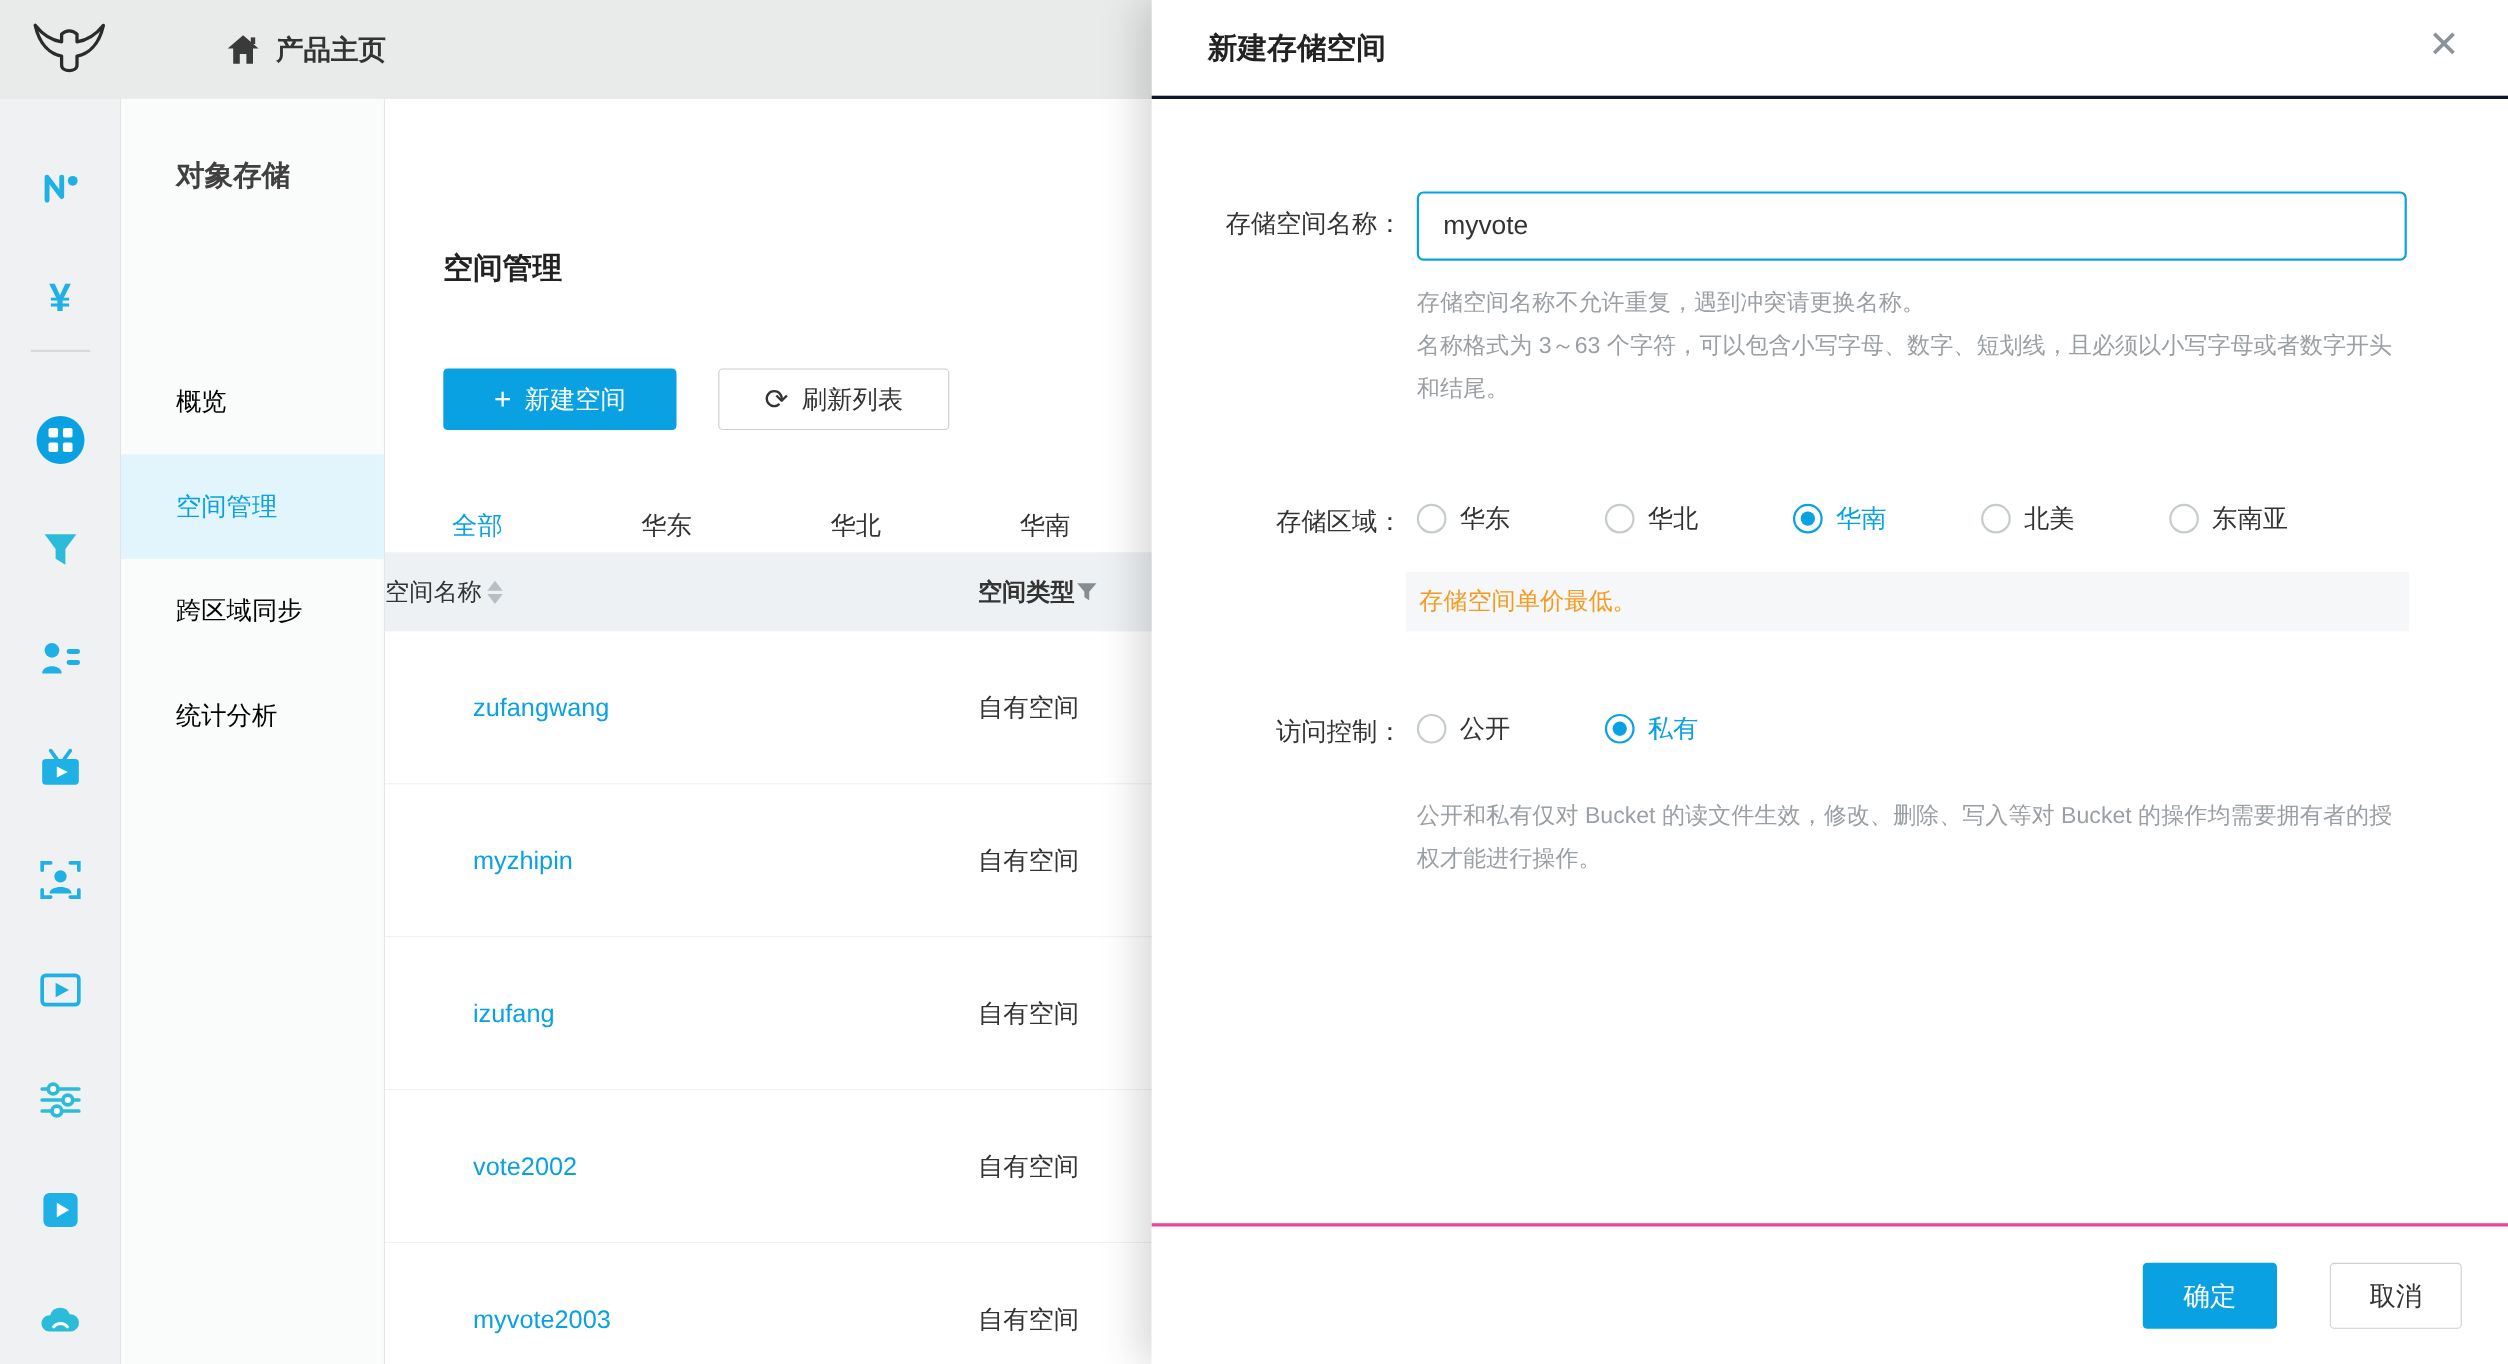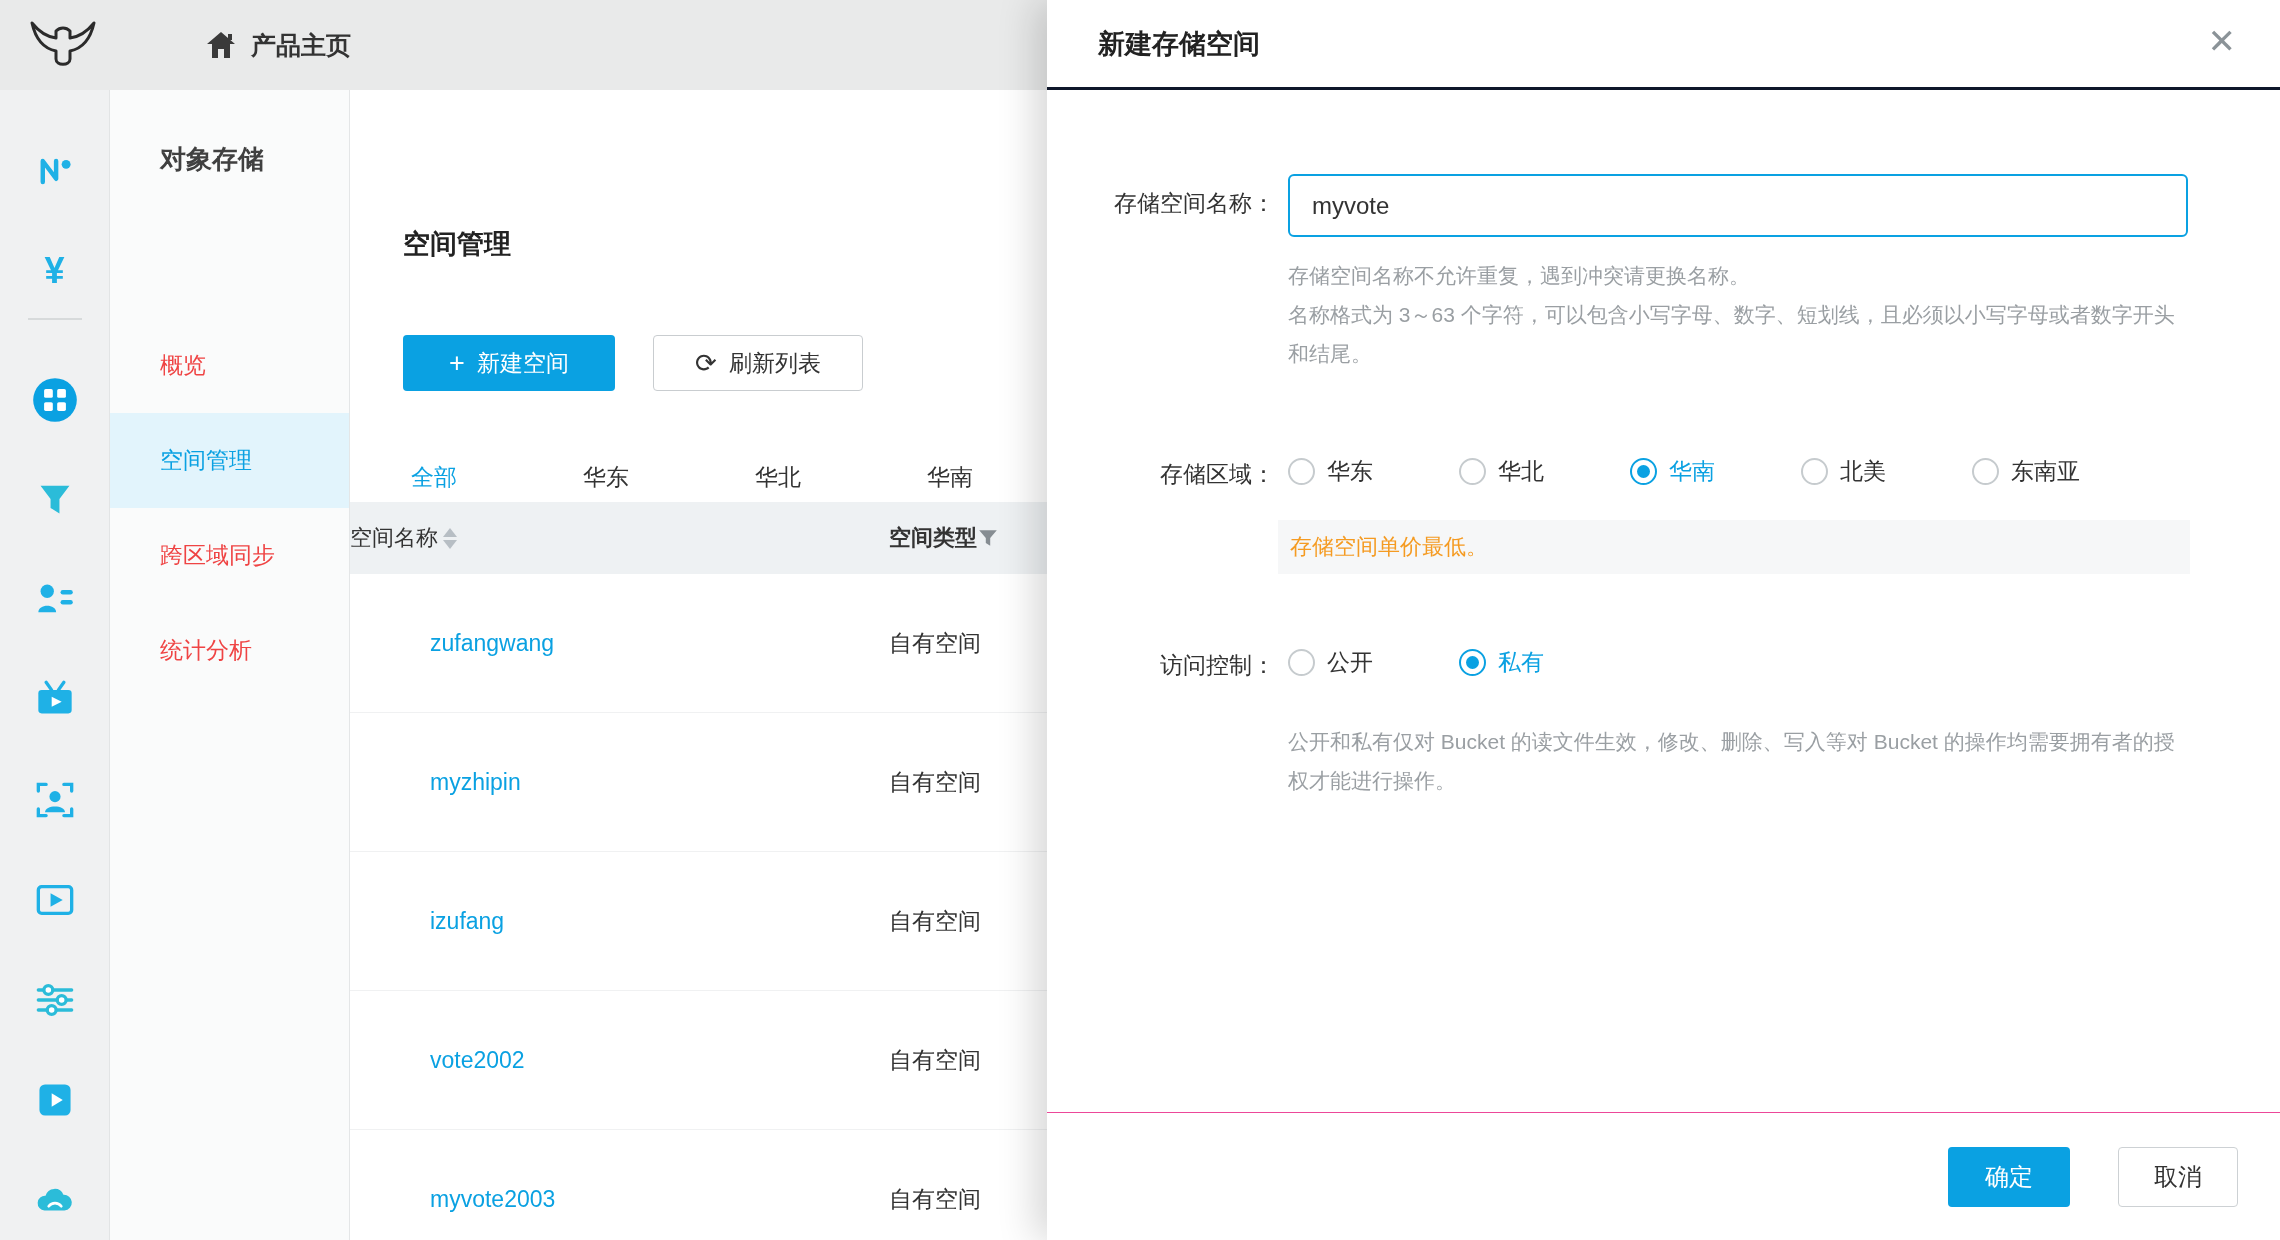--- a/index.html
+++ b/index.html
@@ -22,21 +22,21 @@
   .rail-divider { position:absolute; left:28px; top:228px; width:54px; height:0;
     border-top:2px solid #d7dadb; }
   .yen { font-size:36px; font-weight:bold; color:#1fb1e6; line-height:1; }
 
   
   .sidebar { position:absolute; top:90px; left:110px; width:240px; height:1150px;
     background:#fafbfb; border-right:1px solid #e4e6e7; z-index:2; }
   .sidebar-title { padding:52px 0 0 50px; font-size:26px; font-weight:bold; color:#404040;font-family:Liberation Serif, serif; }
   .side-items { position:absolute; top:228px; left:0; width:100%; }
   .side-item { height:95px; display:flex; align-items:center; padding-left:50px;
-    font-size:23px; color:#ef4444; cursor:pointer; }
+    font-size:23px; color:#000000; cursor:pointer; }
   .side-item.active { background:#e2f4fc; color:#0aa1e2; }
 
   
   .main { position:absolute; top:90px; left:350px; width:1930px; height:1150px; background:#fff; }
   .page-title { position:absolute; left:53px; top:136px; font-size:27px; font-weight:bold; color:#222; }
   .btn-row { position:absolute; left:53px; top:245px; display:flex; gap:38px; }
   .btn { height:56px; border-radius:4px; font-size:23px; display:flex; align-items:center;
     justify-content:center; cursor:pointer; }
   .btn-primary { background:#0aa1e2; color:#fff; border:none; width:212px; gap:12px; }
   .btn-outline { background:#fff; color:#333; border:1px solid #c9cdd0; width:210px; gap:12px; }
@@ -83,21 +83,21 @@
   .radio-circle { width:27px; height:27px; border-radius:50%; border:2px solid #c6cbce; background:#fff; position:relative; flex:none; }
   .radio-group.selected .radio-circle { border-color:#0aa1e2; }
   .radio-group.selected .radio-circle::after { content:''; position:absolute; left:5px; top:5px;
     width:13px; height:13px; border-radius:50%; background:#0aa1e2; }
   .radio-label { font-size:23px; color:#333; }
   .radio-group.selected .radio-label { color:#0aa1e2; }
   .note-band { position:absolute; left:231px; top:430px; width:912px; height:54px;
     background:#f6f7f8; display:flex; align-items:center; padding-left:12px; }
   .note-text { font-size:22px; color:#f59b22; }
   .drawer-footer { position:absolute; bottom:0; left:0; width:100%; height:128px;
-    border-top:1px solid #ec4899; display:flex; align-items:center; justify-content:flex-end;
+    border-top:3px solid #ec4899; display:flex; align-items:center; justify-content:flex-end;
     padding-right:42px; gap:48px; background:#fff; }
   .btn-confirm { width:122px; height:60px; background:#0aa1e2; color:#fff; border:none;
     border-radius:4px; font-size:24px; cursor:pointer; font-family:inherit; }
   .btn-cancel { width:120px; height:60px; background:#fff; color:#333; border:1px solid #cdd1d4;
     border-radius:4px; font-size:24px; cursor:pointer; font-family:inherit; }
 </style>
 </head>
 <body>
 
 <div id="app">

